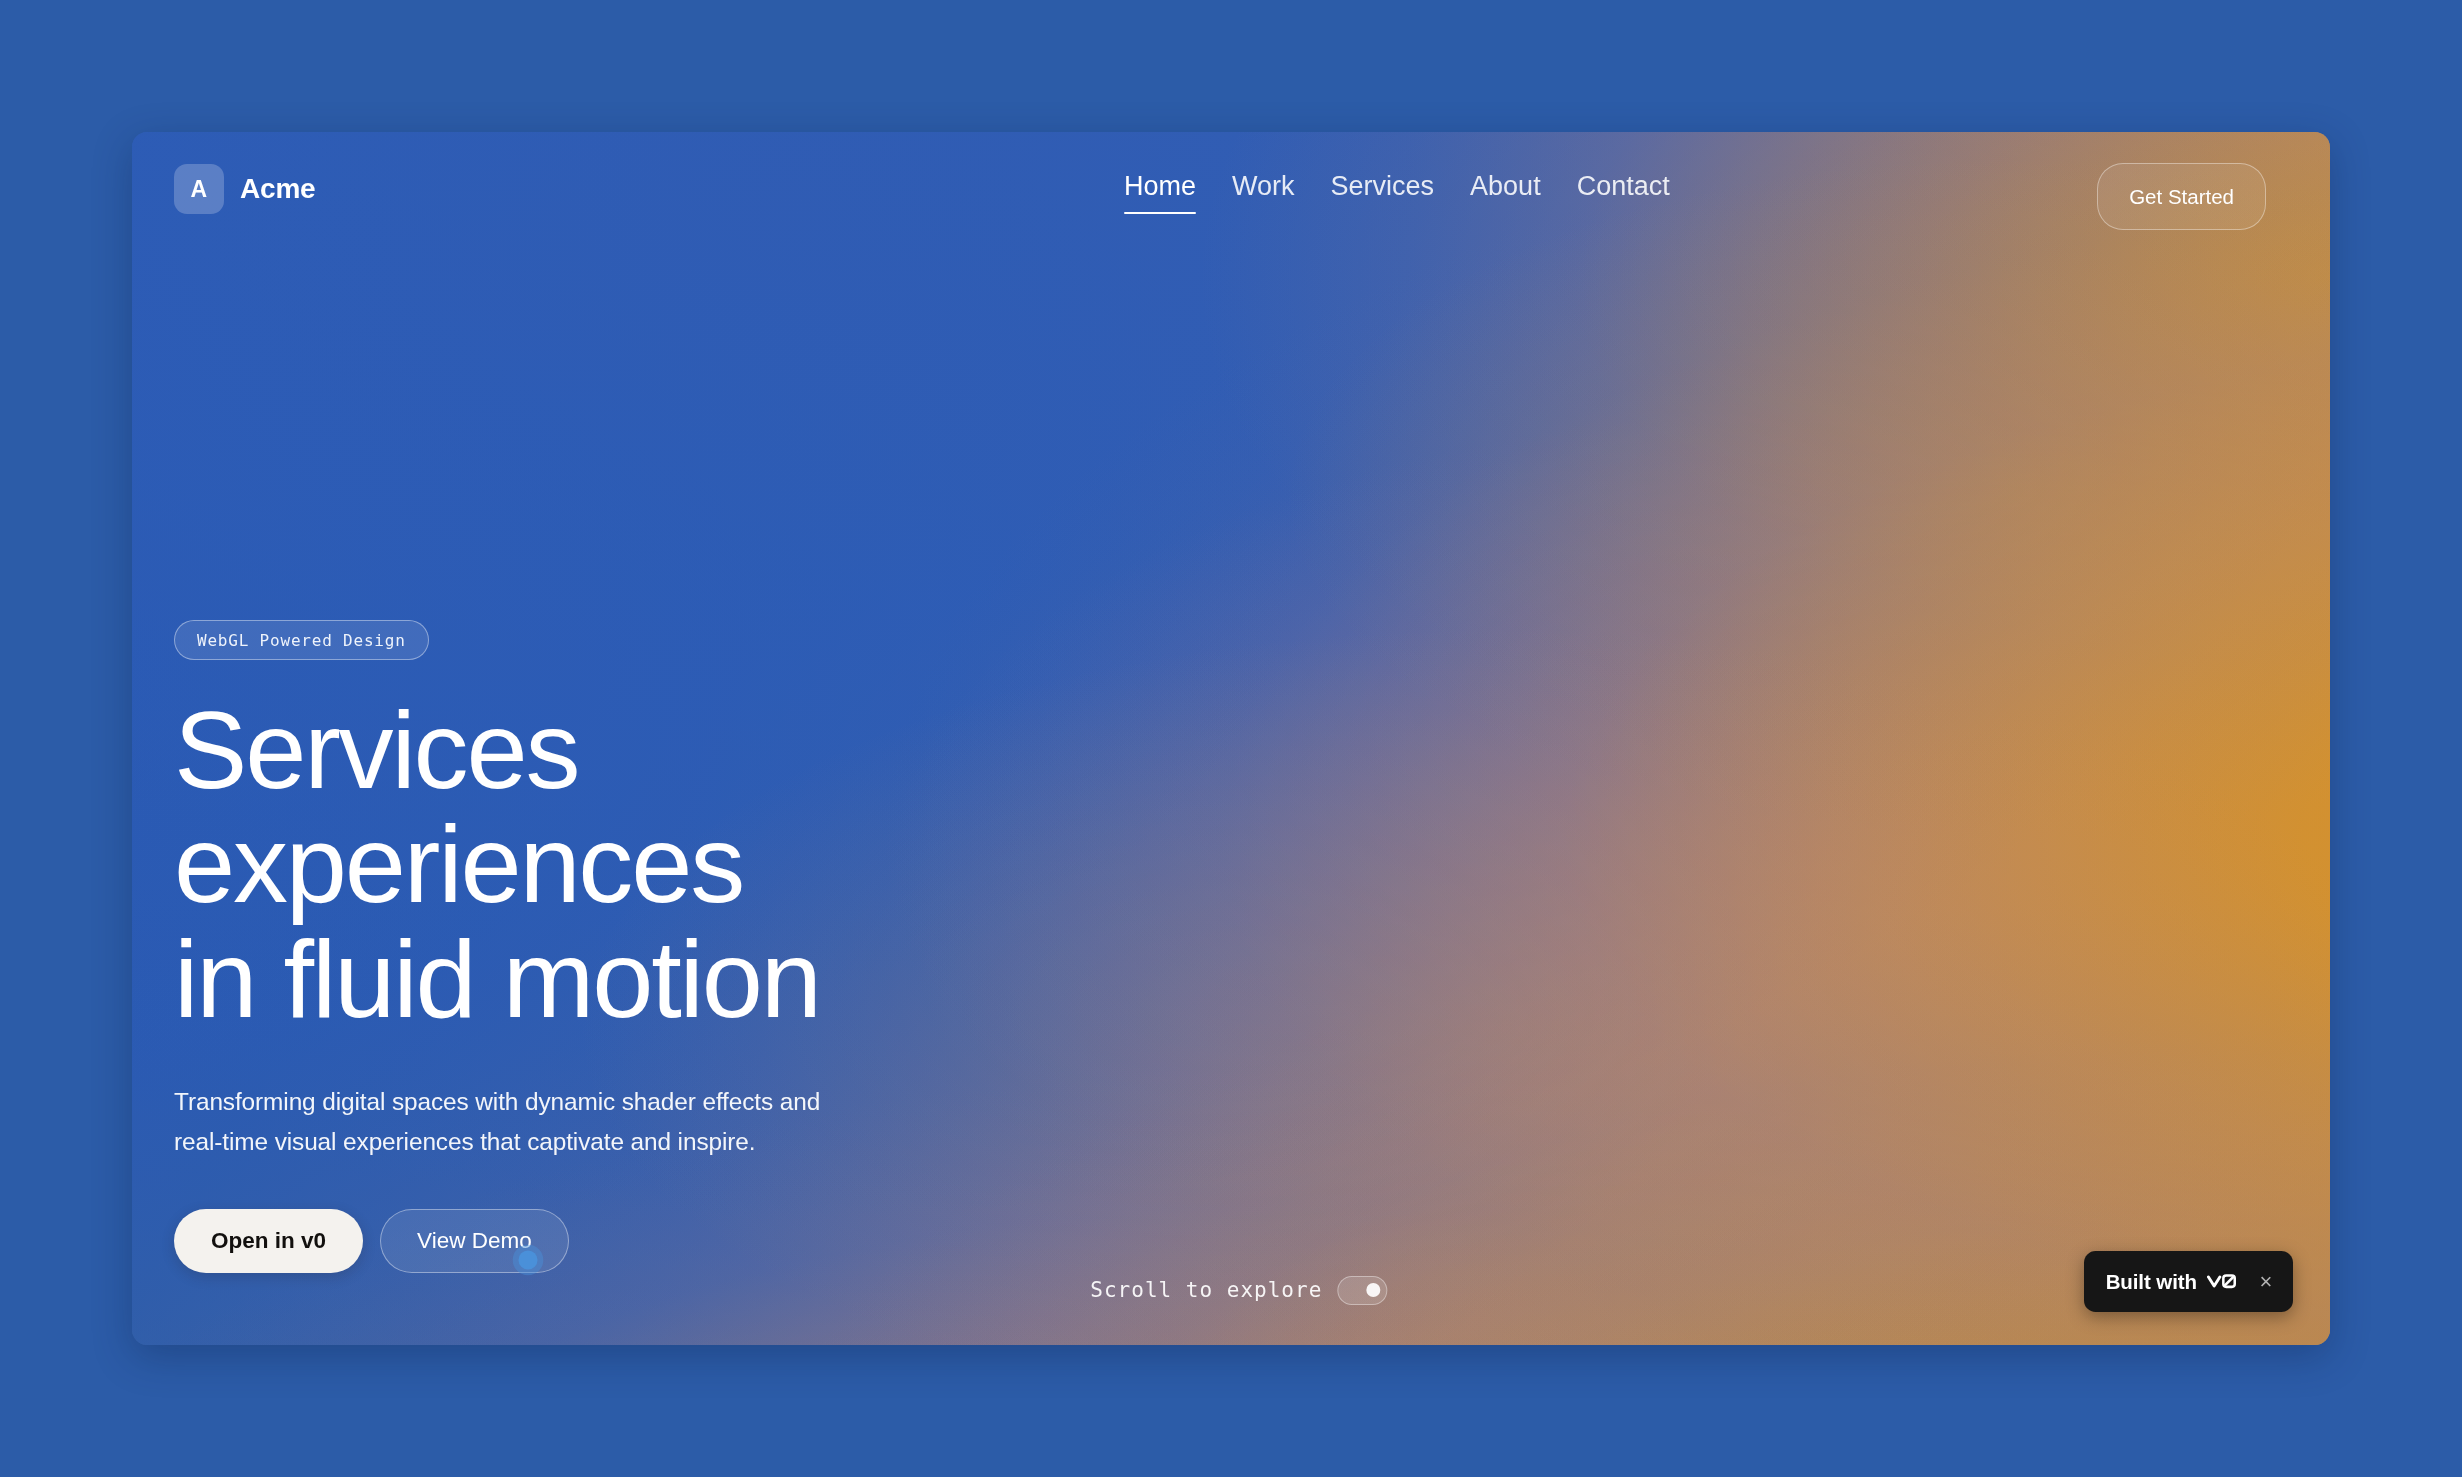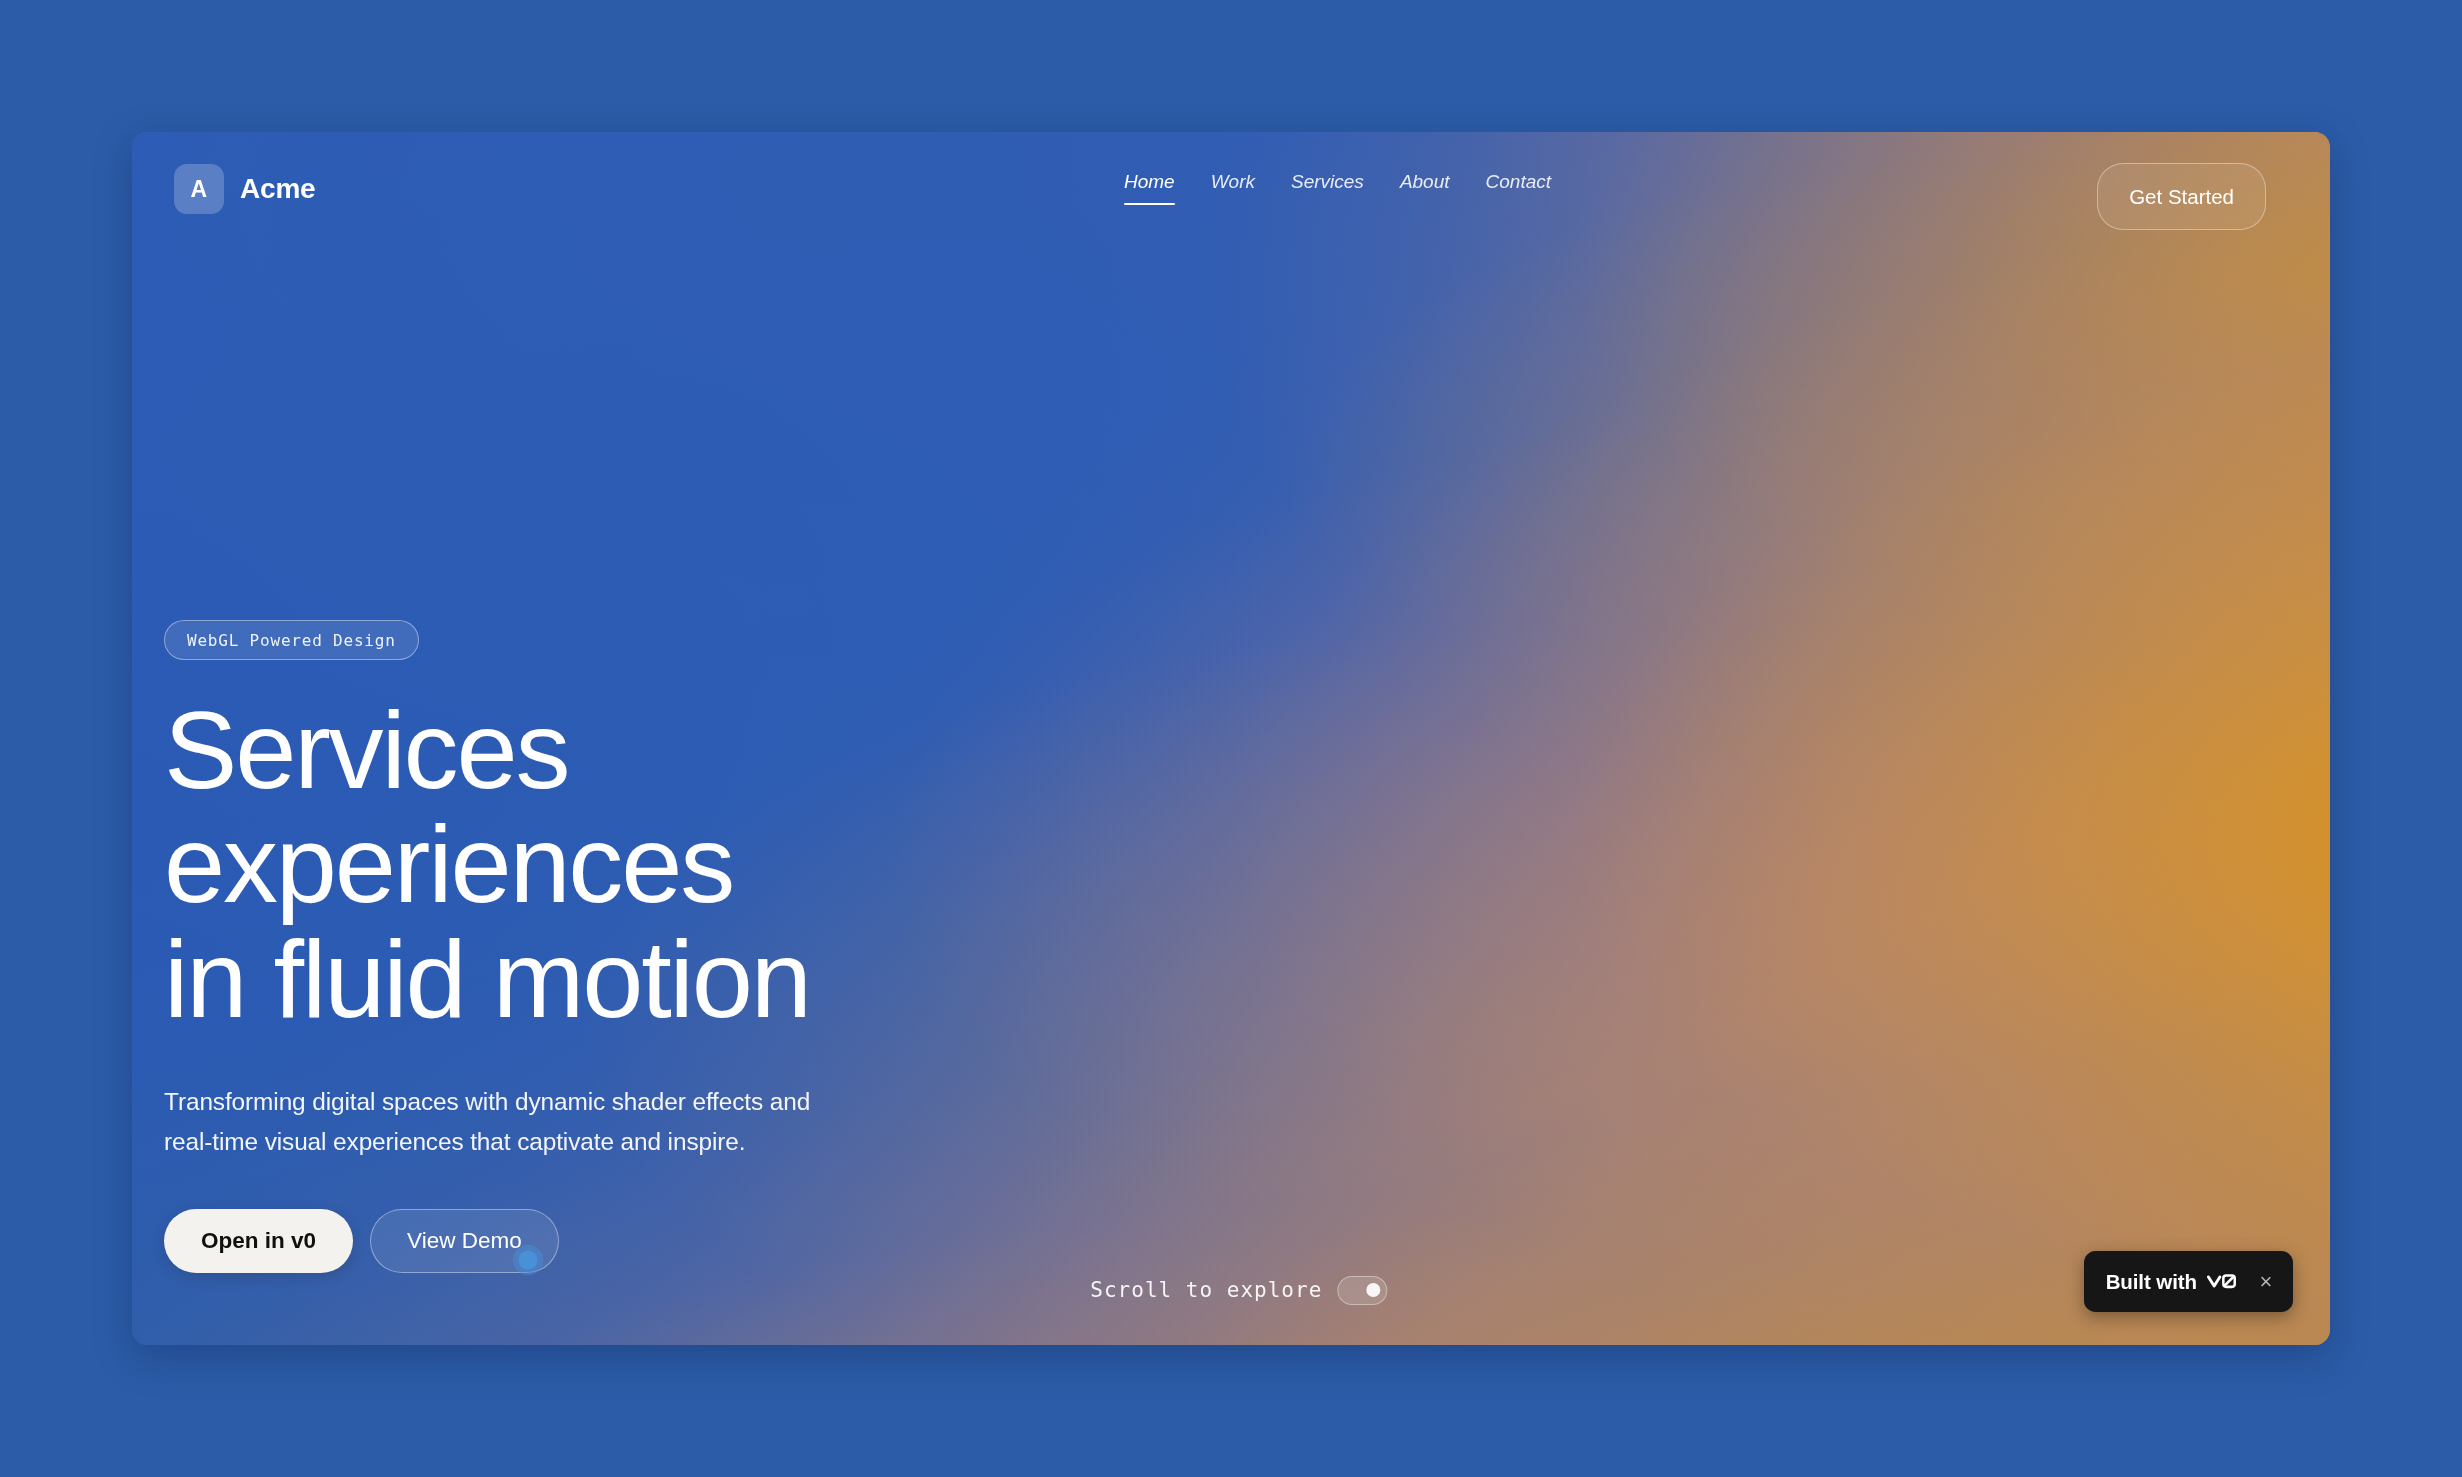--- a/index.html
+++ b/index.html
@@ -77,25 +77,24 @@
     color:#ffffff; font-size:28px; font-weight:700; letter-spacing:-0.2px;
   }
 
   .main-nav {
     position:absolute; left:974px; top:39px;
     display:flex; align-items:center; gap:0;
   }
   .nav-item {
     position:relative;
     color:rgba(255,255,255,0.88);
-    font-size:19px; font-weight:400;
+    font-size:27px; font-weight:400;
     padding:0 18px;
     white-space:nowrap;
     cursor:pointer;
-    font-style:italic;
   }
   .nav-item.is-active { color:#ffffff; }
   .nav-item.is-active::after {
     content:"";
     position:absolute;
     left:18px; right:18px; bottom:-11.6px;
     height:1.9px; background:#ffffff; border-radius:1.3px;
   }
 
   .cta-header {
@@ -106,21 +105,21 @@
     border-radius:26px;
     color:#ffffff; font-size:20.5px; font-weight:400;
     background:rgba(255,255,255,0.07);
     cursor:pointer;
     white-space:nowrap;
   }
 
   
   .hero-content {
     position:absolute;
-    left:32px; top:488px;
+    left:42px; top:488px;
     width:1284px;
   }
 
   .hero-badge {
     display:inline-flex; align-items:center; justify-content:center;
     height:40px; padding:0 22px;
     border:1.3px solid rgba(255,255,255,0.40);
     border-radius:20px;
     background:rgba(255,255,255,0.10);
     color:#eef3fb;

